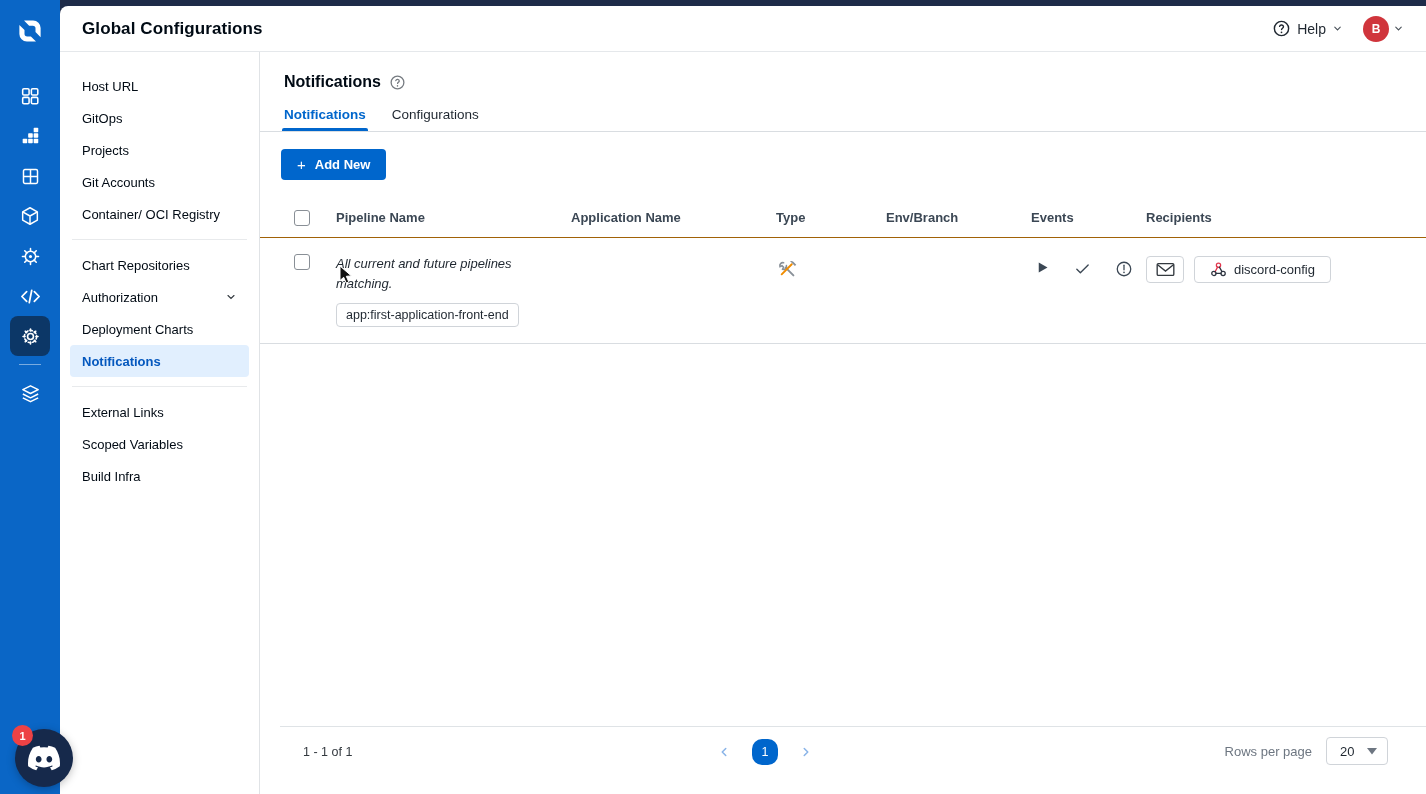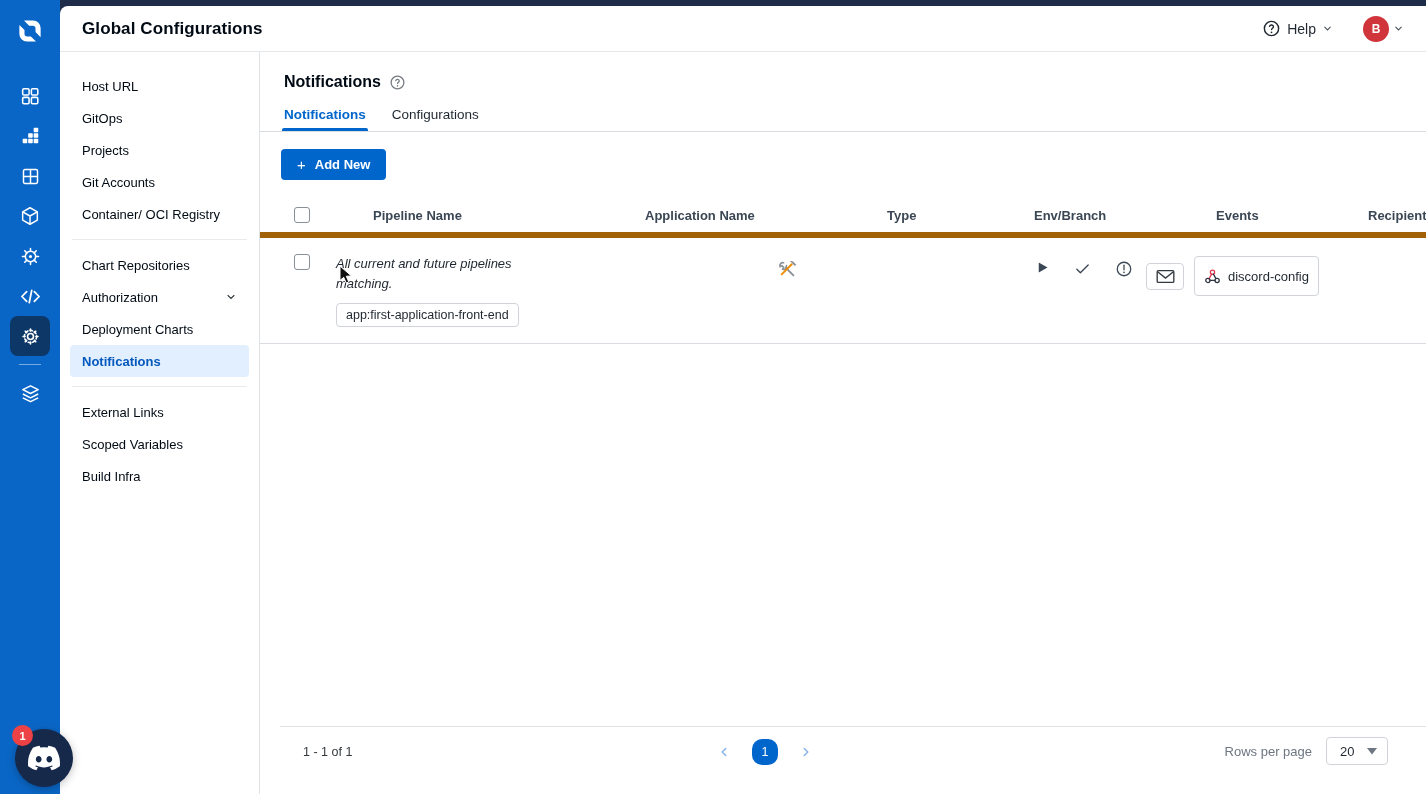--- a/index.html
+++ b/index.html
@@ -34,21 +34,21 @@
   
   .app {
     position:absolute; left:60px; top:6px; right:0; bottom:0;
     background:#ffffff; border-top-left-radius:8px; display:flex; flex-direction:column; overflow:hidden;
   }
   .header {
     height:46px; flex:none; display:flex; align-items:center;
     padding:0 22px; border-bottom:1px solid #e5e8eb;
   }
   .page-title { font-size:17px; font-weight:700; color:#000a14; letter-spacing:.1px; }
-  .header-right { margin-left:auto; display:flex; align-items:center; gap:16px; }
+  .header-right { margin-left:auto; display:flex; align-items:center; gap:6px; }
   .help-group { display:flex; align-items:center; gap:6px; cursor:pointer; padding-right:14px; }
   .help-label { font-size:14px; color:#1f2730; }
   .avatar-group { display:flex; align-items:center; gap:4px; cursor:pointer; }
   .avatar {
     width:26px; height:26px; border-radius:50%; background:#d0353c; color:#fff;
     font-size:12px; font-weight:700; display:flex; align-items:center; justify-content:center;
   }
 
   .body-row { flex:1; display:flex; min-height:0; }
 
@@ -76,42 +76,42 @@
     margin:17px 0 0 21px; display:inline-flex; align-items:center; gap:9px;
     background:#0066cc; color:#fff; border:none; border-radius:4px; padding:8px 16px;
     font-size:13px; font-weight:700; font-family:"Liberation Sans",sans-serif; cursor:pointer;
   }
   .btn-primary .plus { font-size:15px; font-weight:400; line-height:1; }
 
   .grid-row {
     display:grid; grid-template-columns:56px 235px 205px 110px 145px 115px 1fr;
     padding-left:20px; align-items:center;
   }
-  .thead { margin-top:18px; height:40px; border-bottom:6px solid #a16207;gap:37px; }
+  .thead { margin-top:18px; height:40px; border-bottom:1px solid #a16207; }
   .th { font-size:13px; font-weight:700; color:#3b4754; }
   .checkbox {
     width:16px; height:16px; border:1.6px solid #898f96; border-radius:3px; background:#fff;
     margin-left:14px; cursor:pointer;
   }
   .trow { align-items:start; padding-top:16px; padding-bottom:16px; border-bottom:1px solid #d9dde1; min-height:100px; }
   .pipeline-cell .ptext { font-size:13px; font-style:italic; color:#1f2730; line-height:1.55; max-width:195px; }
   .tag-chip {
     display:inline-block; margin-top:9px; border:1px solid #d0d4d9; border-radius:4px;
     padding:4px 9px; font-size:12.5px; color:#1f2730; background:#fff;
   }
   .type-cell { padding-top:4px; }
   .events-cell { display:flex; gap:24px; padding:6px 0 0 4px; }
   .recipients-cell { display:flex; gap:10px; padding-top:2px; align-items:center; }
   .mail-btn {
     width:38px; height:27px; border:1px solid #d0d4d9; border-radius:4px; background:#fff;
     display:flex; align-items:center; justify-content:center; cursor:pointer;
   }
   .config-chip {
-    height:40px; border:1px solid #d0d4d9; border-radius:4px; background:#fff;
-    display:flex; align-items:center; gap:7px; padding:0 9px; font-size:13px; color:#1f2730; cursor:pointer;
+    height:27px; border:1px solid #d0d4d9; border-radius:4px; background:#fff;
+    display:flex; align-items:center; gap:7px; padding:0 15px; font-size:13px; color:#1f2730; cursor:pointer;
   }
 
   
   .tfoot {
     position:absolute; left:20px; right:0; bottom:0; height:68px;
     border-top:1px solid #dfe3e6; display:flex; align-items:center;
   }
   .range-label { font-size:12.5px; color:#33393f; margin-left:23px; margin-top:-18px; }
   .pager { position:absolute; left:432px; top:12px; display:flex; align-items:center; gap:16px; }
   .pg-arrow { width:24px; height:24px; display:flex; align-items:center; justify-content:center; cursor:pointer; }

